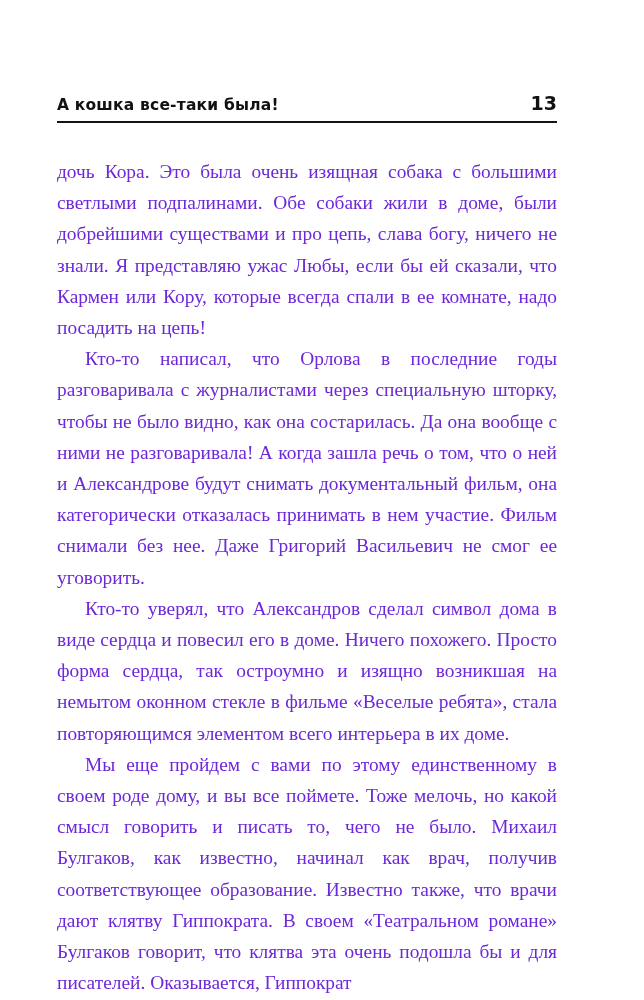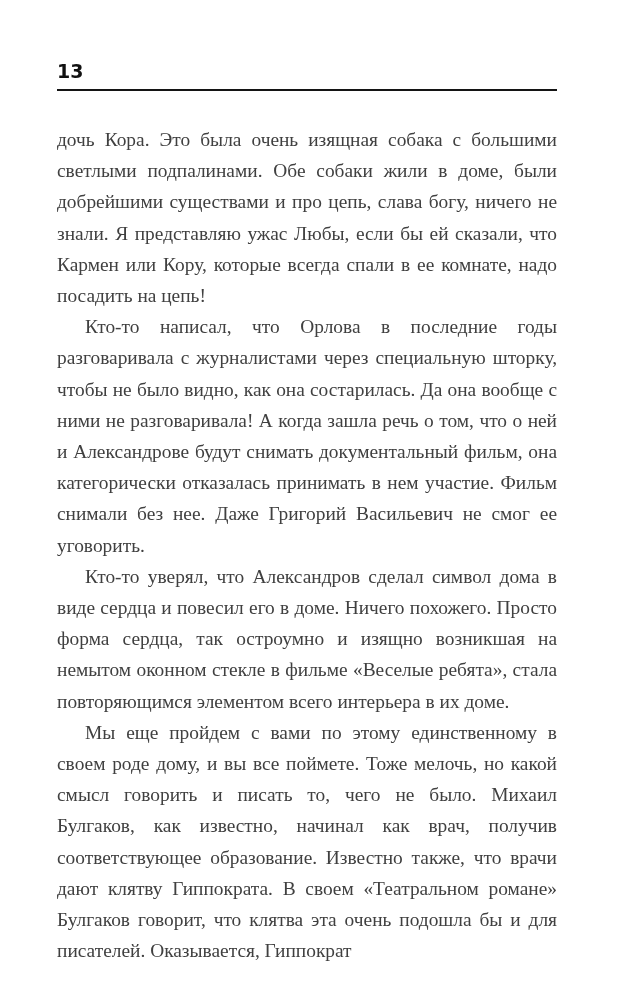--- a/index.html
+++ b/index.html
@@ -39,35 +39,36 @@
     font-size: 15.5px;
     letter-spacing: 0.2px;
     color: #111111;
     white-space: nowrap;
   }
   .folio {
     font-family: "DejaVu Sans", sans-serif;
     font-weight: bold;
     font-size: 19px;
     color: #111111;
+    margin-top: 32px;
   }
   .header-rule {
     margin-top: 7px;
     width: 100%;
     height: 2px;
     background: #141414;
   }
   .body-text {
     margin-top: 33px;
     width: 100%;
     font-size: 19.4px;
     line-height: 31.2px;
     text-align: justify;
     text-justify: inter-word;
-    color: #404040;
+    color: #6d28d9;
     hyphens: manual;
   }
   .body-text p {
     margin: 0;
     text-indent: 28px;
   }
   .body-text p.no-indent {
     text-indent: 0;
   }
   
@@ -76,20 +77,21 @@
     font-family: Liberation Serif, serif;
   }
 </style>
 </head>
 <body>
 
 <div class="page">
   <div class="page-inner">
 
     <div class="header">
+      <div class="running-title">А кошка все-таки была!</div>
       <div class="folio">13</div>
     </div>
     <div class="header-rule"></div>
 
     <div class="body-text">
       <p class="no-indent">дочь Кора. Это была очень изящная собака с большими светлыми подпалинами. Обе собаки жили в доме, были добрейшими существами и про цепь, слава богу, ничего не знали. Я представляю ужас Любы, если бы ей сказали, что Кармен или Кору, которые всегда спали в ее комнате, надо посадить на цепь!</p>
       <p>Кто-то написал, что Орлова в последние годы разговаривала с журналистами через специальную шторку, чтобы не было видно, как она состарилась. Да она вообще с ними не разговаривала! А когда зашла речь о том, что о ней и Александрове будут снимать документальный фильм, она категорически отказалась принимать в нем участие. Фильм снимали без нее. Даже Григорий Васильевич не смог ее уговорить.</p>
       <p>Кто-то уверял, что Александров сделал символ дома в виде сердца и повесил его в доме. Ничего похожего. Просто форма сердца, так остроумно и изящно возникшая на немытом оконном стекле в фильме «Веселые ребята», стала повторяющимся элементом всего интерьера в их доме.</p>
       <p>Мы еще пройдем с вами по этому единственному в своем роде дому, и вы все поймете. Тоже мелочь, но какой смысл говорить и писать то, чего не было. Михаил Булгаков, как известно, начинал как врач, получив соответствующее образование. Известно также, что врачи дают клятву Гиппократа. В своем «Театральном романе» Булгаков говорит, что клятва эта очень подошла бы и для писателей. Оказывается, Гиппократ</p>
     </div>

